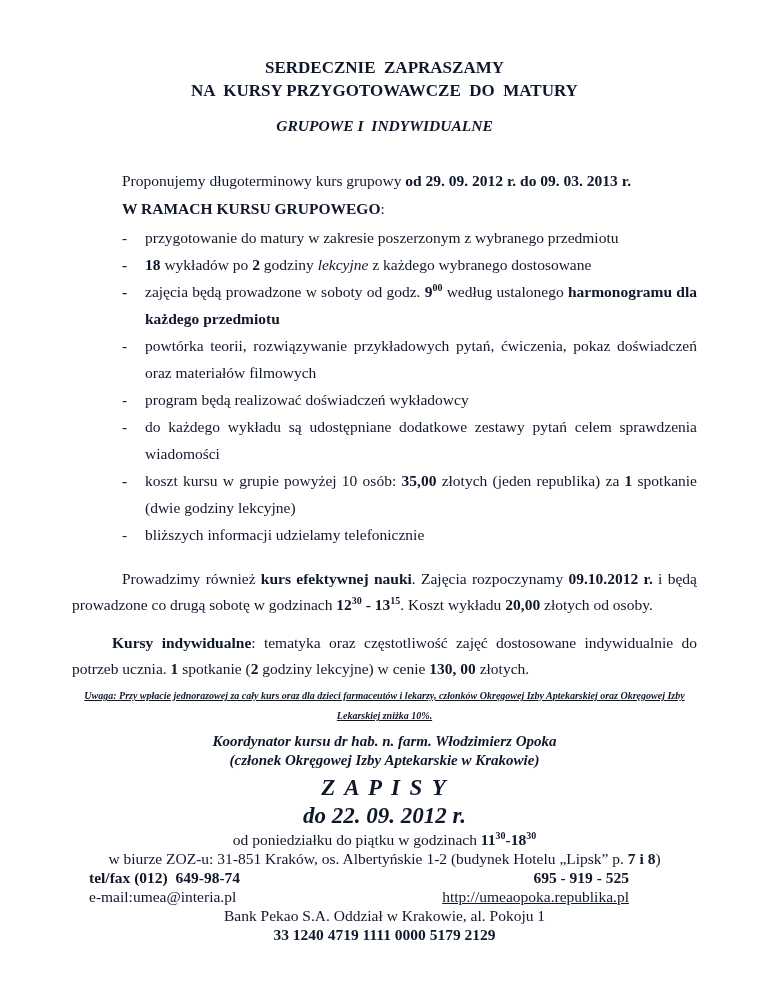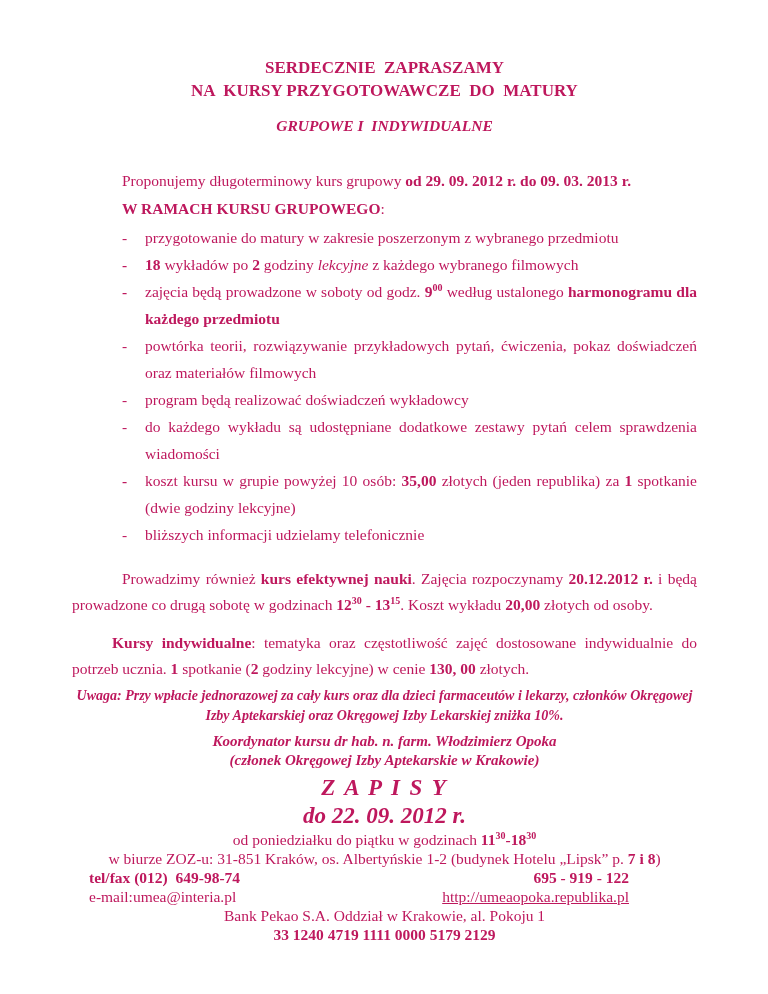--- a/index.html
+++ b/index.html
@@ -1,21 +1,21 @@
 <!DOCTYPE html>
 <html><head>
 <meta charset="utf-8">
 <style>
   html, body { margin: 0; padding: 0; background: #ffffff; }
   .page {
     position: relative;
     width: 768px;
     height: 994px;
     background: #ffffff;
-    color: #be185d;
+    color: #0f172a;
     font-family: "Liberation Serif", serif;
     font-size: 15.5px;
     box-sizing: border-box;
     padding: 56px 71px 0 72px;
     overflow: hidden;
   }
   .pre { white-space: pre-wrap; }
   .bold { font-weight: bold; }
   .t1 { font-size: 17px; font-weight: bold; line-height: 23px; text-align: center; }
   .t3 { font-size: 16px; line-height: 23px; text-align: center; }
@@ -24,21 +24,21 @@
   .intro { margin: 32px 0 0 50px; line-height: 26px; }
   .heading { margin: 2px 0 0 50px; line-height: 26px; }
   .bullets { margin: 2px 0 0 50px; }
   .bullet { display: flex; line-height: 27px; }
   .bullet .dash { width: 23px; flex: none; }
   .bullet .btxt { flex: 1; text-align: justify; }
   .para { margin-top: 12px; line-height: 26px; text-align: justify; }
   .para-first { margin-top: 18px; }
   .indent50 { text-indent: 50px; }
   .indent40 { text-indent: 40px; }
-  .notice { margin-top: 4px; font-weight: bold; font-style: italic; text-align: center; line-height: 20px; font-size: 14px; }
+  .notice { margin-top: 4px; font-weight: bold; font-style: italic; text-align: center; line-height: 20px; font-size: 10px; text-decoration: underline; }
   .coord { margin-top: 6px; font-weight: bold; font-style: italic; text-align: center; line-height: 19px; font-size: 15px; }
   .zapisy { margin-top: 2px; font-size: 23px; font-weight: bold; font-style: italic; text-align: center; line-height: 32px; letter-spacing: 2px; }
   .zapisy-date { font-size: 23px; font-weight: bold; font-style: italic; text-align: center; line-height: 24px; }
   .small-line { text-align: center; line-height: 19px; }
   .hours { margin-top: 2px; }
   .contact-row { display: flex; justify-content: space-between; line-height: 19px; padding: 0 68px 0 17px; text-align: center; }
   .link { text-decoration: underline; cursor: pointer; }
   sup { font-size: 10px; line-height: 0; vertical-align: super; }
   p { margin: 0; }
 </style>
@@ -58,21 +58,21 @@
 
   <div class="bullets">
 
     <div class="bullet">
       <span class="dash">-</span>
       <span class="btxt">przygotowanie do matury w zakresie poszerzonym z wybranego przedmiotu</span>
     </div>
 
     <div class="bullet">
       <span class="dash bold">-</span>
-      <span class="btxt"><b>18</b><span> wykładów po </span><b>2</b><span> godziny </span><i>lekcyjne</i><span> z każdego wybranego filmowych</span></span>
+      <span class="btxt"><b>18</b><span> wykładów po </span><b>2</b><span> godziny </span><i>lekcyjne</i><span> z każdego wybranego dostosowane</span></span>
     </div>
 
     <div class="bullet">
       <span class="dash bold">-</span>
       <span class="btxt"><span>zajęcia będą prowadzone w soboty od godz. </span><b>9</b><sup class="bold">00</sup><span> według ustalonego </span><b>harmonogramu dla każdego przedmiotu</b></span>
     </div>
 
     <div class="bullet">
       <span class="dash">-</span>
       <span class="btxt">powtórka teorii, rozwiązywanie przykładowych pytań, ćwiczenia,  pokaz doświadczeń oraz materiałów filmowych</span>
@@ -93,41 +93,41 @@
       <span class="btxt"><span>koszt kursu w grupie powyżej 10 osób: </span><b>35,00</b><span> złotych (jeden republika) za </span><b>1</b><span> spotkanie (dwie godziny lekcyjne)</span></span>
     </div>
 
     <div class="bullet">
       <span class="dash">-</span>
       <span class="btxt">bliższych informacji udzielamy telefonicznie</span>
     </div>
 
   </div>
 
-  <p class="para para-first indent50"><span>Prowadzimy również </span><b>kurs efektywnej nauki</b><span>. Zajęcia rozpoczynamy </span><b>20.12.2012 r.</b><span> i będą prowadzone co drugą sobotę w godzinach </span><b>12</b><sup class="bold">30</sup><b> - 13</b><sup class="bold">15</sup><span>. Koszt wykładu </span><b>20,00</b><span> złotych od osoby.</span></p>
+  <p class="para para-first indent50"><span>Prowadzimy również </span><b>kurs efektywnej nauki</b><span>. Zajęcia rozpoczynamy </span><b>09.10.2012 r.</b><span> i będą prowadzone co drugą sobotę w godzinach </span><b>12</b><sup class="bold">30</sup><b> - 13</b><sup class="bold">15</sup><span>. Koszt wykładu </span><b>20,00</b><span> złotych od osoby.</span></p>
 
   <p class="para indent40"><b>Kursy indywidualne</b><span>: tematyka oraz częstotliwość zajęć dostosowane indywidualnie do potrzeb ucznia. </span><b>1</b><span> spotkanie (</span><b>2</b><span> godziny lekcyjne) w cenie </span><b>130, 00</b><span> złotych.</span></p>
 
   <p class="notice">Uwaga: Przy wpłacie jednorazowej za cały kurs oraz dla dzieci farmaceutów i lekarzy, członków Okręgowej Izby Aptekarskiej oraz Okręgowej Izby Lekarskiej zniżka 10%.</p>
 
   <div class="coord">
     <div>Koordynator kursu dr hab. n. farm. Włodzimierz Opoka</div>
     <div>(członek Okręgowej Izby Aptekarskie w Krakowie)</div>
   </div>
 
   <div class="zapisy">Z A P I S Y</div>
   <div class="zapisy-date">do 22. 09. 2012 r.</div>
 
   <div class="small-line hours"><span>od poniedziałku do piątku w godzinach </span><b>11</b><sup class="bold">30</sup><b>-18</b><sup class="bold">30</sup></div>
 
   <div class="small-line"><span>w biurze ZOZ-u: 31-851 Kraków, os. Albertyńskie 1-2 (budynek Hotelu „Lipsk” p. </span><b>7 i 8</b><span>)</span></div>
 
   <div class="contact-row">
     <b class="pre">tel/fax (012)  649-98-74</b>
-    <b>695 - 919 - 122</b>
+    <b>695 - 919 - 525</b>
   </div>
 
   <div class="contact-row">
     <span>e-mail:umea@interia.pl</span>
     <span class="link">http://umeaopoka.republika.pl</span>
   </div>
 
   <div class="small-line">Bank Pekao S.A. Oddział w Krakowie, al. Pokoju 1</div>
   <div class="small-line bold">33 1240 4719 1111 0000 5179 2129</div>
 

